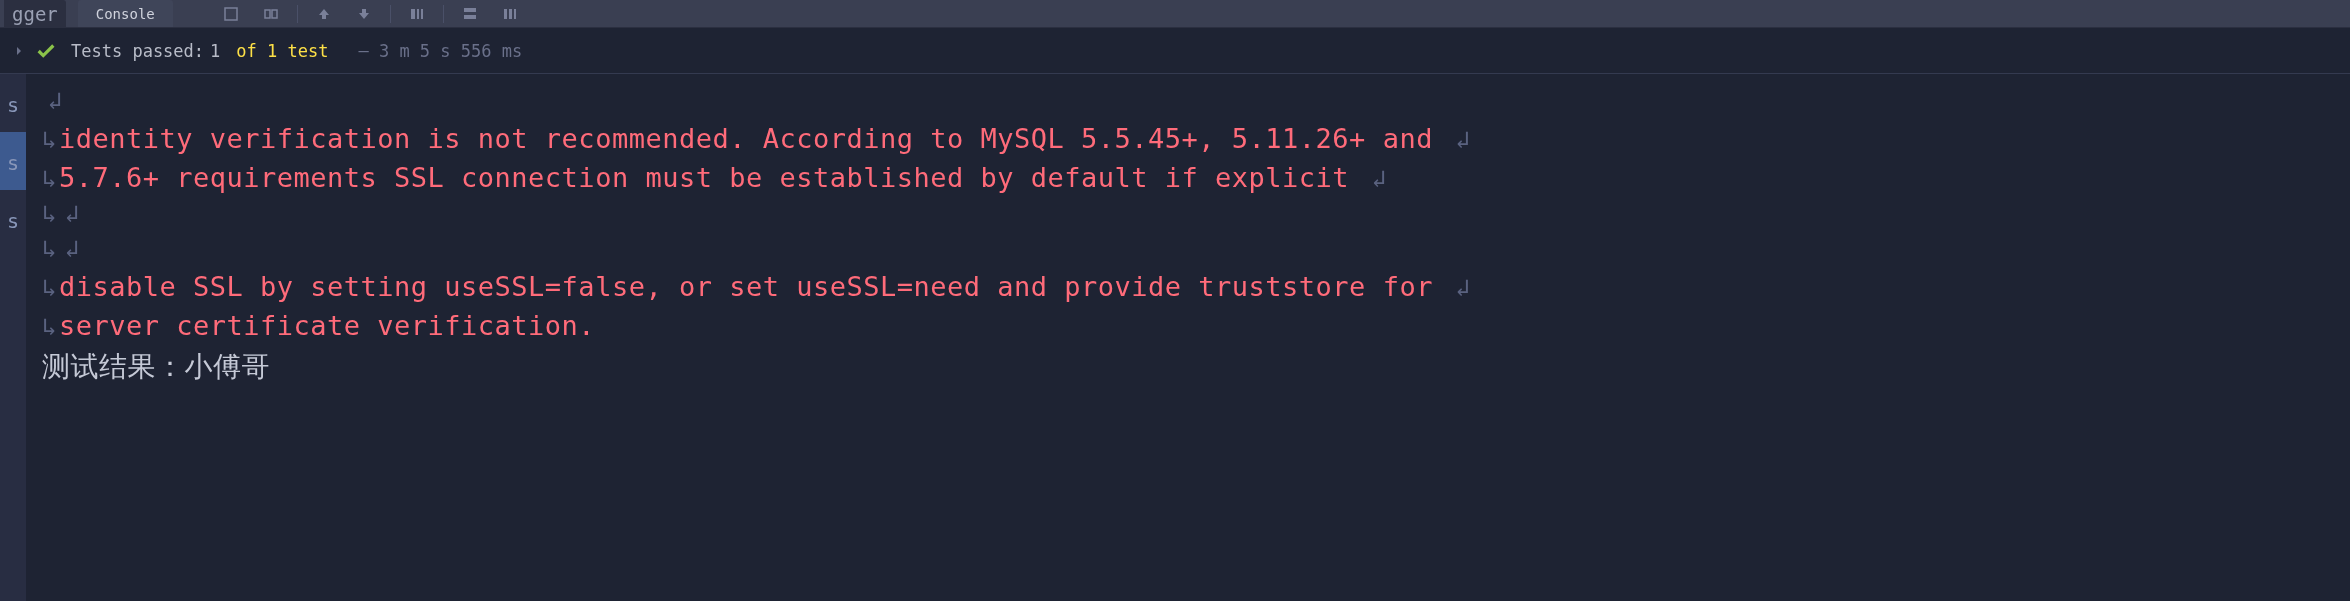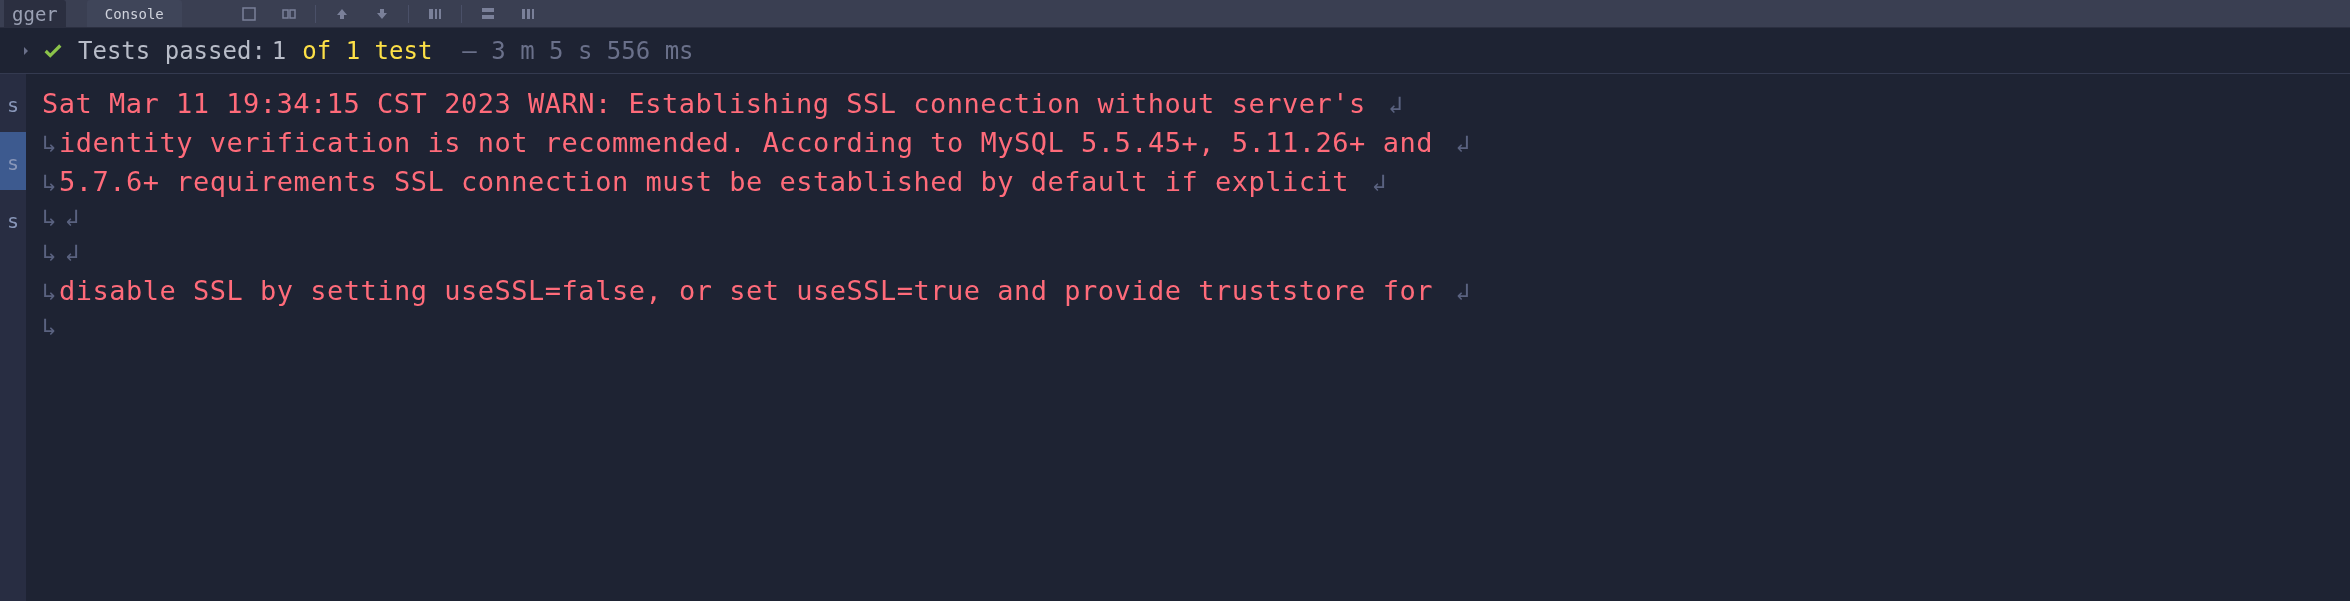--- a/index.html
+++ b/index.html
@@ -16,21 +16,21 @@
       width: 2350px;
       height: 601px;
     }
     
     .top-toolbar {
       height: 28px;
       background-color: #3a3f52;
       border-bottom: 1px solid #2b2f40;
       display: flex;
       align-items: center;
-      gap: 21px;
+      gap: 12px;
       padding-left: 4px;
       text-align: right;
     }
     
     .toolbar-tab-fragment {
       background-color: #2b2f40;
       height: 100%;
       padding: 0 8px;
       display: flex;
       align-items: center;
@@ -73,22 +73,22 @@
       background-color: #4a5068;
       margin: 0 6px;
     }
     
     .status-bar {
       height: 46px;
       background-color: #1e2333;
       border-bottom: 1px solid #343a50;
       display: flex;
       align-items: center;
-      padding-left: 20px;
-      font-size: 24px;
+      padding-left: 13px;
+      font-size: 17px;
     }
     
     .status-chevron {
       color: #6a708a;
       margin-right: 10px;
       font-size: 18px;
     }
     
     .check-icon {
       color: #8bc34a;
@@ -260,21 +260,20 @@
 
 <div class="content-area">
   <div class="left-gutter">
     <div class="gutter-item">s</div>
     <div class="gutter-item active">s</div>
     <div class="gutter-item">s</div>
   </div>
 
   <div class="console-output">
     <div class="warn-line log-row">
-      <span class="log-text">Sat Mar 11 19:34:15 CST 2023 WARN: Establishing SSL connection without server's </span>
       <span class="wrap-indicator-end">↲</span>
     </div>
     <div class="warn-line log-row">
       <span class="wrap-indicator-start">↳</span>
       <span class="log-text">identity verification is not recommended. According to MySQL 5.5.45+, 5.11.26+ and </span>
       <span class="wrap-indicator-end">↲</span>
     </div>
     <div class="warn-line log-row">
       <span class="wrap-indicator-start">↳</span>
       <span class="log-text">5.7.6+ requirements SSL connection must be established by default if explicit </span>
@@ -283,20 +282,22 @@
     <div class="warn-line log-row">
       <span class="wrap-indicator-start">↳</span>
       <span class="wrap-indicator-end">↲</span>
     </div>
     <div class="warn-line log-row">
       <span class="wrap-indicator-start">↳</span>
       <span class="wrap-indicator-end">↲</span>
     </div>
     <div class="warn-line log-row">
       <span class="wrap-indicator-start">↳</span>
-      <span class="log-text">disable SSL by setting useSSL=false, or set useSSL=true and provide truststore for </span>
-      <span class="wrap-indicator-end">↲</span>
-    </div>
-    <div class="warn-line log-row">
-      <span class="wrap-indicator-start">↳</span>
-    </div>
+      <span class="log-text">disable SSL by setting useSSL=false, or set useSSL=need and provide truststore for </span>
+      <span class="wrap-indicator-end">↲</span>
+    </div>
+    <div class="warn-line log-row">
+      <span class="wrap-indicator-start">↳</span>
+      <span class="log-text">server certificate verification.</span>
+    </div>
+    <div class="result-line">测试结果：小傅哥</div>
   </div>
 </div>
 
 </body></html>

